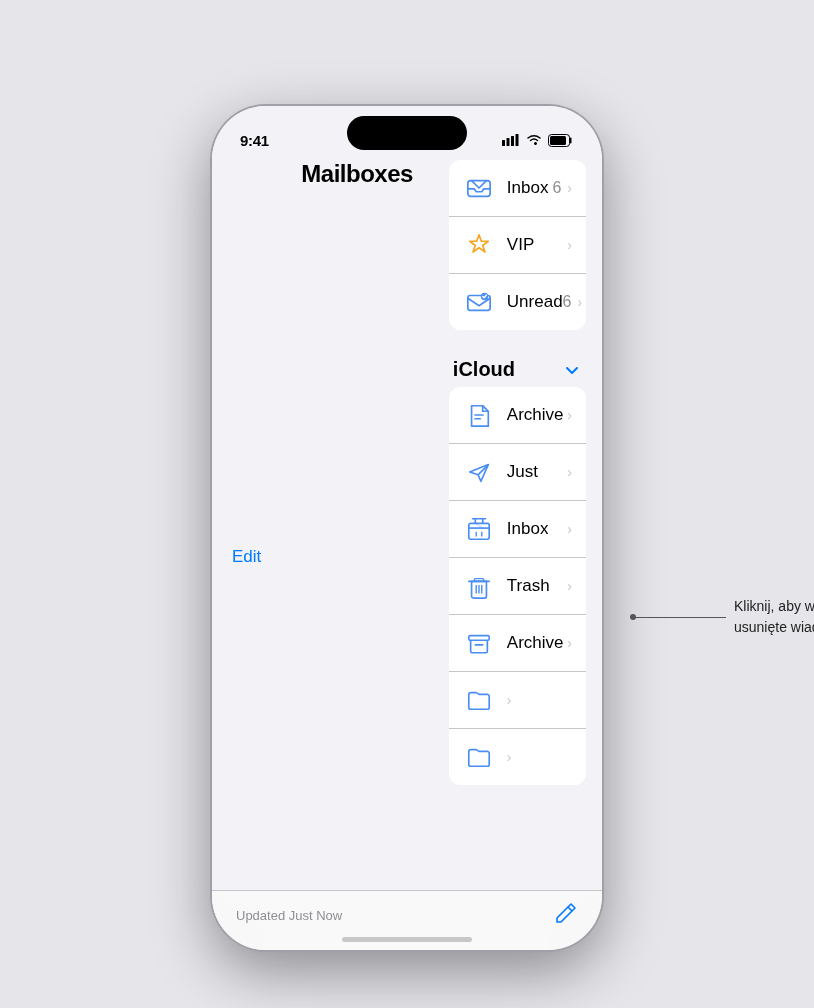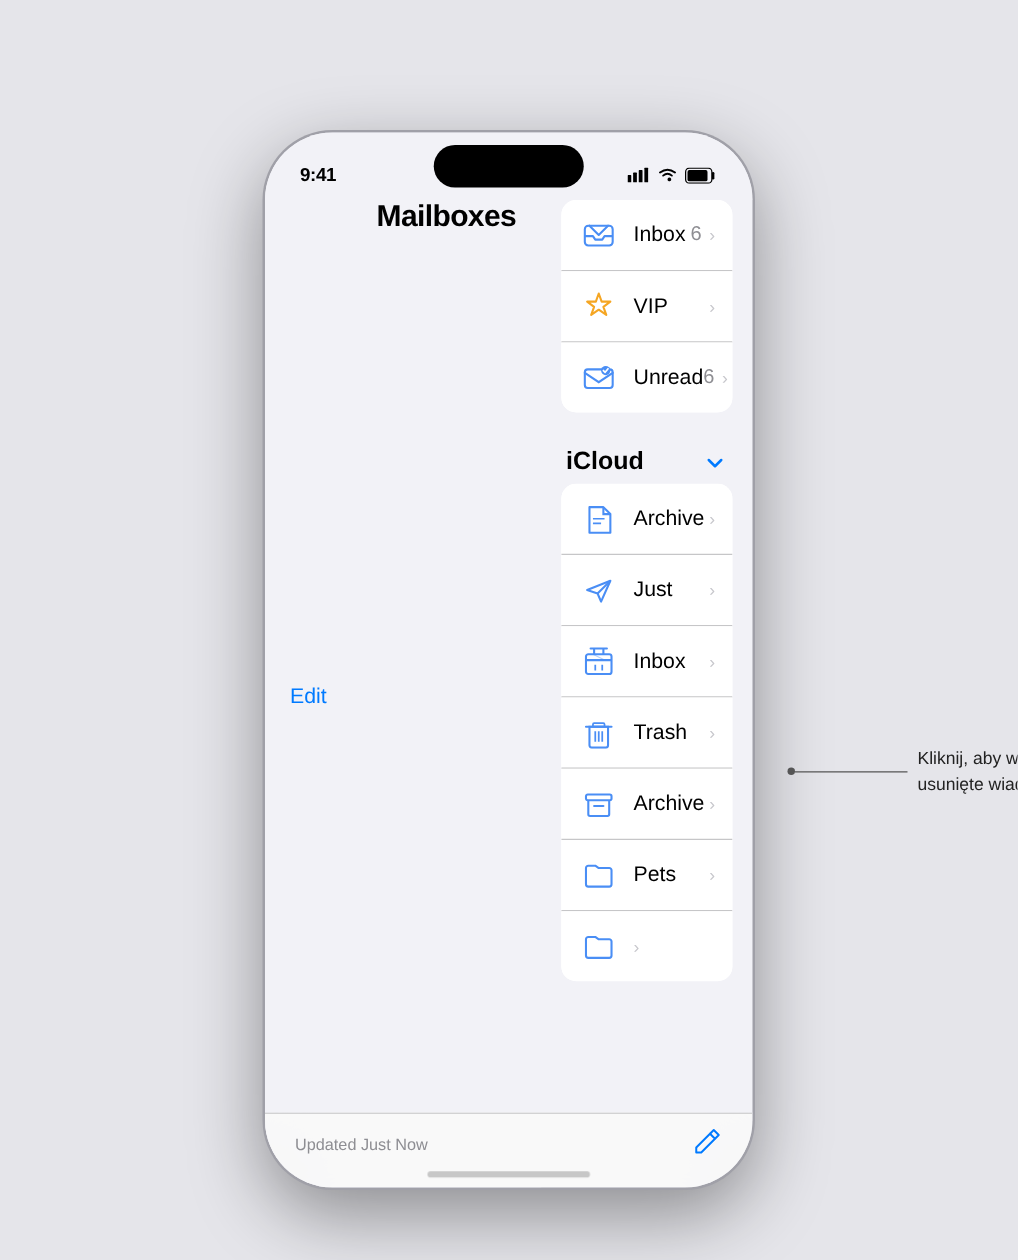--- a/index.html
+++ b/index.html
@@ -378,21 +378,20 @@
             <span class="item-label">Archive</span>
             <span class="chevron">›</span>
           </div>
 
           <div class="list-item">
             <div class="item-icon">
               <svg class="icon-svg" viewBox="0 0 28 28" fill="none">
                 <path d="M3 10 V22 a2 2 0 0 0 2 2 h18 a2 2 0 0 0 2-2 V10 a2 2 0 0 0-2-2 H14 L11 6 H5 a2 2 0 0 0-2 2 Z" stroke="#4a8ef5" stroke-width="1.8" fill="none" stroke-linejoin="round"></path>
               </svg>
             </div>
-            <span class="item-label">Pets</span>
             <span class="chevron">›</span>
           </div>
 
           <div class="list-item">
             <div class="item-icon">
               <svg class="icon-svg" viewBox="0 0 28 28" fill="none">
                 <path d="M3 10 V22 a2 2 0 0 0 2 2 h18 a2 2 0 0 0 2-2 V10 a2 2 0 0 0-2-2 H14 L11 6 H5 a2 2 0 0 0-2 2 Z" stroke="#4a8ef5" stroke-width="1.8" fill="none" stroke-linejoin="round"></path>
               </svg>
             </div>
             <span class="chevron">›</span>

